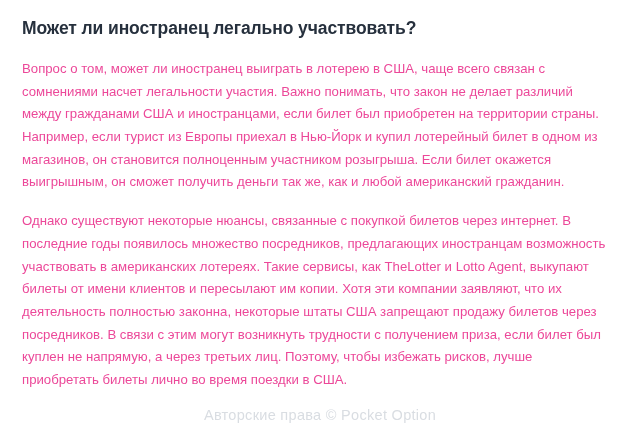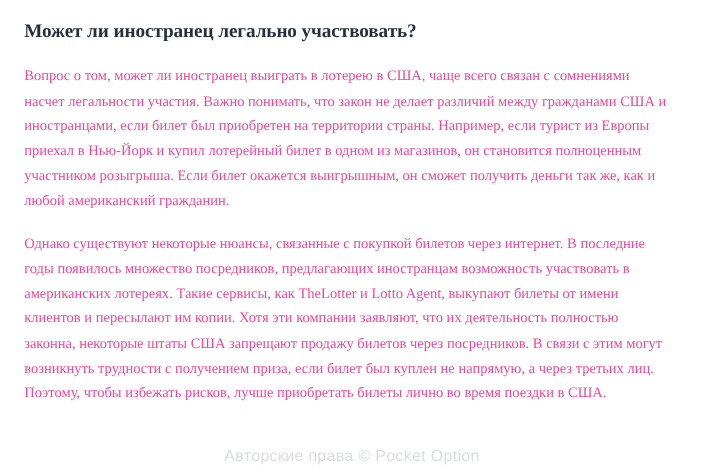--- a/index.html
+++ b/index.html
@@ -12,21 +12,20 @@
     background: #ffffff;
     font-family: "Liberation Sans", sans-serif;
     color: #3c4858;
     overflow: hidden;
     position: relative;
   }
   .article {
     padding: 18px 22px 0 22px;
     box-sizing: border-box;
     width: 640px;
-    font-family: Liberation Serif, serif;
   }
   .article-title {
     font-size: 17.5px;
     font-weight: bold;
     color: #26303d;
     margin: 0 0 18px 0;
     line-height: 1.25;
     letter-spacing: -0.1px;
   }
   .article-paragraph {

